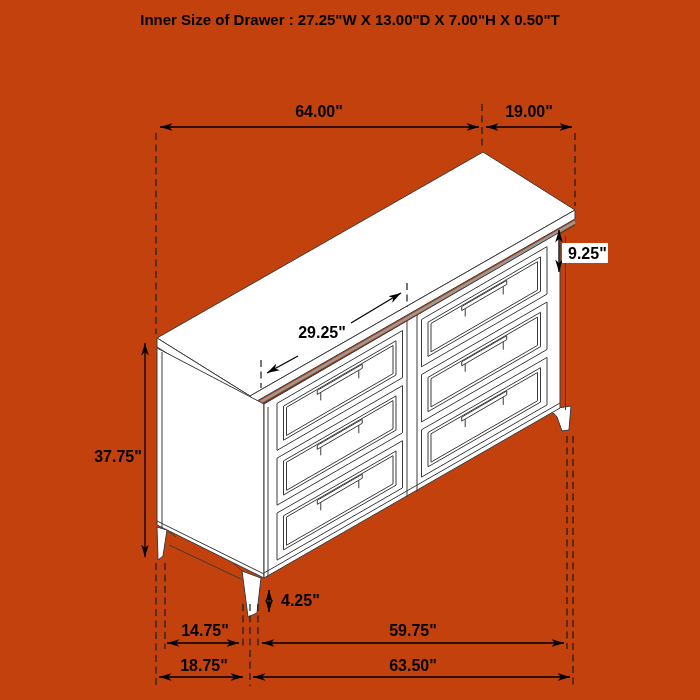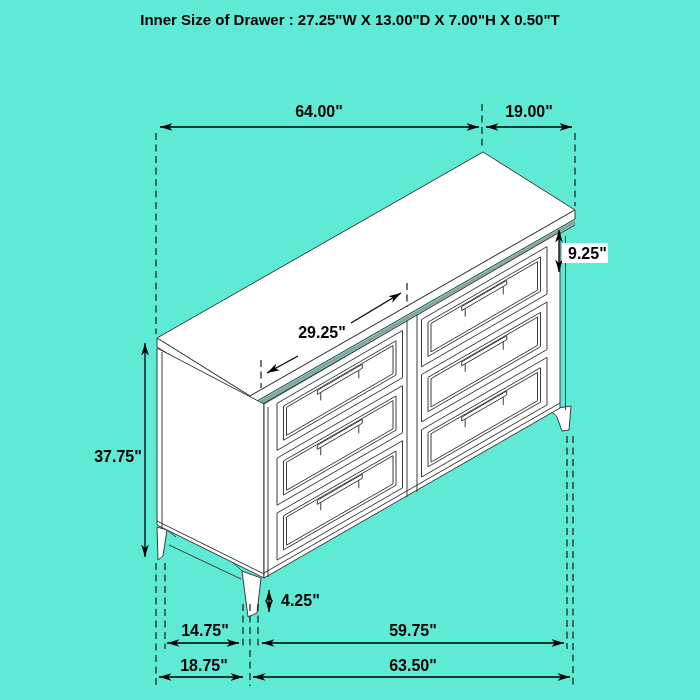--- a/index.html
+++ b/index.html
@@ -1,16 +1,16 @@
 <!DOCTYPE html>
 <html><head>
 <meta charset="utf-8">
 <style>
   html,body{margin:0;padding:0;background:#fff;}
-  .stage{position:relative;width:700px;height:700px;background:#5eead4;overflow:hidden;
+  .stage{position:relative;width:700px;height:700px;background:#c2410c;overflow:hidden;
          font-family:"Liberation Sans",sans-serif;}
   svg{display:block;}
   .furn{stroke:#3c3c3c;stroke-width:1;fill:none;}
   .furnf{stroke:#3c3c3c;stroke-width:1;fill:#ffffff;}
   .lip{stroke:#9a9a9a;stroke-width:2.6;fill:none;}
   .dim{stroke:#000000;stroke-width:1.3;fill:none;}
   .dash{stroke:#1c1c1c;stroke-width:1.2;fill:none;stroke-dasharray:7 4.5;}
   .lbl{font-family:"Liberation Sans",sans-serif;font-weight:700;font-size:16px;fill:#000;}
   .ttl{font-family:"Liberation Sans",sans-serif;font-weight:700;font-size:15px;fill:#000;}
 </style>

